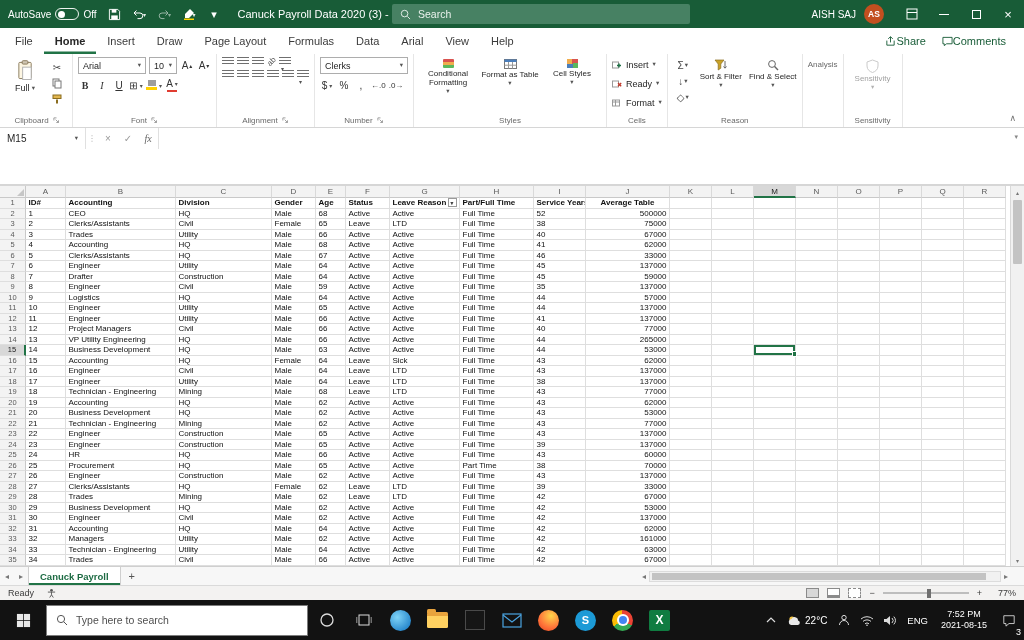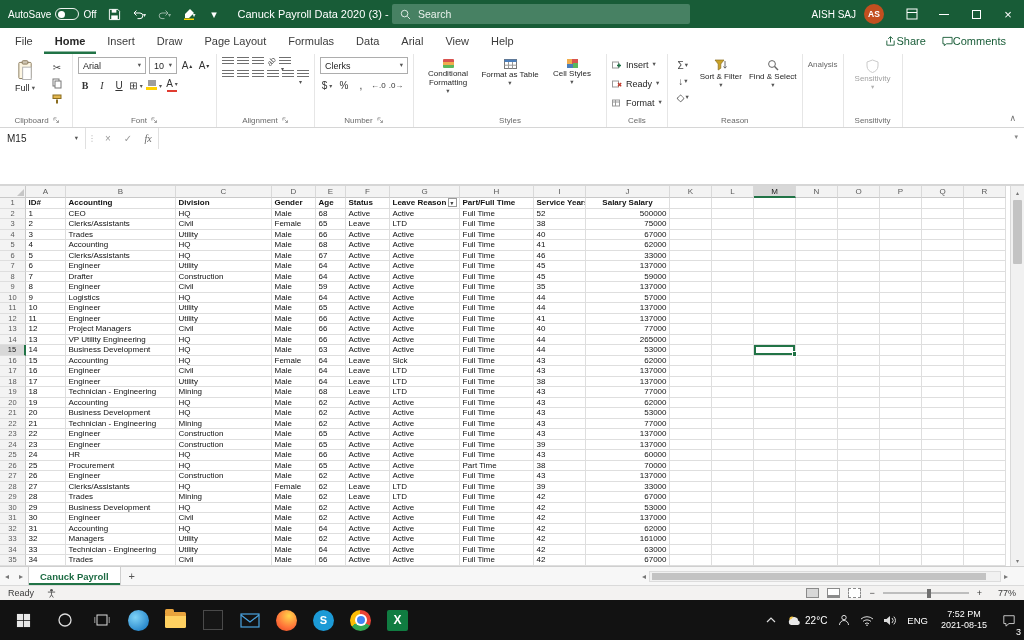--- a/index.html
+++ b/index.html
@@ -545,21 +545,21 @@
           <div class="rowhdr">1</div>
           <div class="cell hdr" style="width: 40px;">ID#</div>
           <div class="cell hdr" style="width: 110px;">Accounting</div>
           <div class="cell hdr" style="width: 96px;">Division</div>
           <div class="cell hdr" style="width: 44px;">Gender</div>
           <div class="cell hdr" style="width: 30px;">Age</div>
           <div class="cell hdr" style="width: 44px;">Status</div>
           <div class="cell hdr" style="width: 70px;">Leave Reason<span class="filterbtn">▾</span></div>
           <div class="cell hdr" style="width: 74px;">Part/Full Time</div>
           <div class="cell hdr" style="width: 52px;">Service Years</div>
-          <div class="cell hdr ctr" style="width: 84px;">Salary Salary</div>
+          <div class="cell hdr ctr" style="width: 84px;">Average Table</div>
           <div class="cell hdr" style="width: 42px;"></div>
           <div class="cell hdr" style="width: 42px;"></div>
           <div class="cell hdr" style="width: 42px;"></div>
           <div class="cell hdr" style="width: 42px;"></div>
           <div class="cell hdr" style="width: 42px;"></div>
           <div class="cell hdr" style="width: 42px;"></div>
           <div class="cell hdr" style="width: 42px;"></div>
           <div class="cell hdr" style="width: 42px;"></div>
         </div>
         <div class="grid-row">
@@ -1320,20 +1320,27 @@
 
   <div class="taskbar">
     <span class="tstart">
       <svg width="15" height="15" viewBox="0 0 16 16">
           <rect x="1" y="1" width="6.6" height="6.6" fill="#e8e8e8"></rect>
           <rect x="8.4" y="1" width="6.6" height="6.6" fill="#e8e8e8"></rect>
           <rect x="1" y="8.4" width="6.6" height="6.6" fill="#e8e8e8"></rect>
           <rect x="8.4" y="8.4" width="6.6" height="6.6" fill="#e8e8e8"></rect>
         </svg>
     </span>
+    <div class="tsearch">
+      <svg width="12" height="12" viewBox="0 0 12 12">
+          <circle cx="5" cy="5" r="3.6" fill="none" stroke="#555"></circle>
+          <line x1="7.8" y1="7.8" x2="11" y2="11" stroke="#555"></line>
+        </svg>
+      <span>Type here to search</span>
+    </div>
     <span class="tico">
         <svg width="16" height="16" viewBox="0 0 16 16">
           <circle cx="8" cy="8" r="6" fill="none" stroke="#dcdcdc" stroke-width="1.3"></circle>
         </svg>
       </span>
     <span class="tico">
         <svg width="16" height="14" viewBox="0 0 16 14">
           <rect x="3" y="2" width="10" height="10" fill="none" stroke="#dcdcdc"></rect>
           <line x1="0.8" y1="4" x2="0.8" y2="10" stroke="#9a9a9a"></line>
           <line x1="15.2" y1="4" x2="15.2" y2="10" stroke="#9a9a9a"></line>

